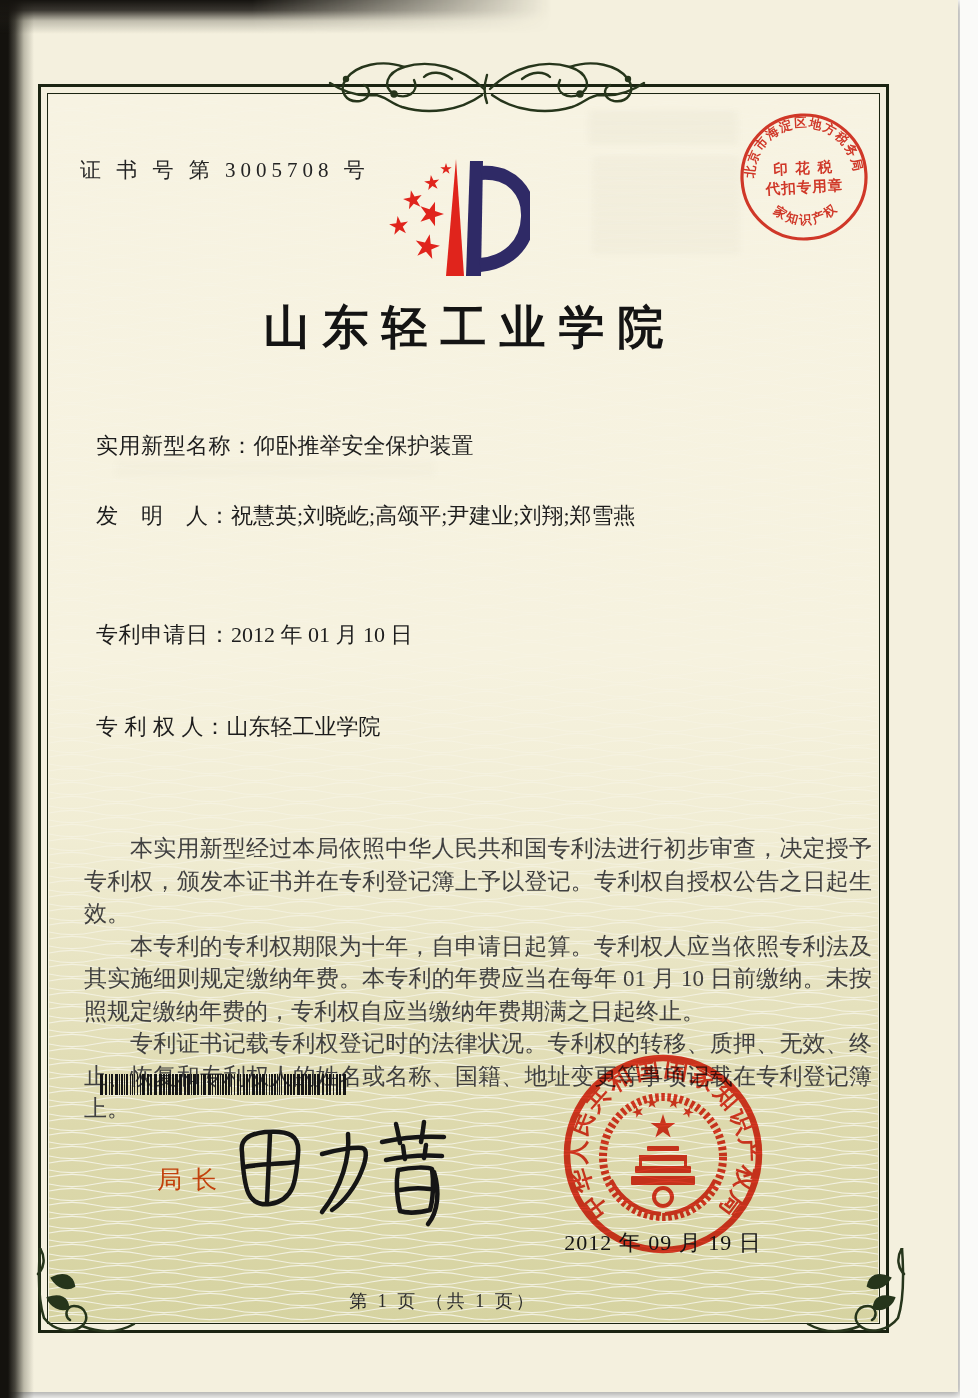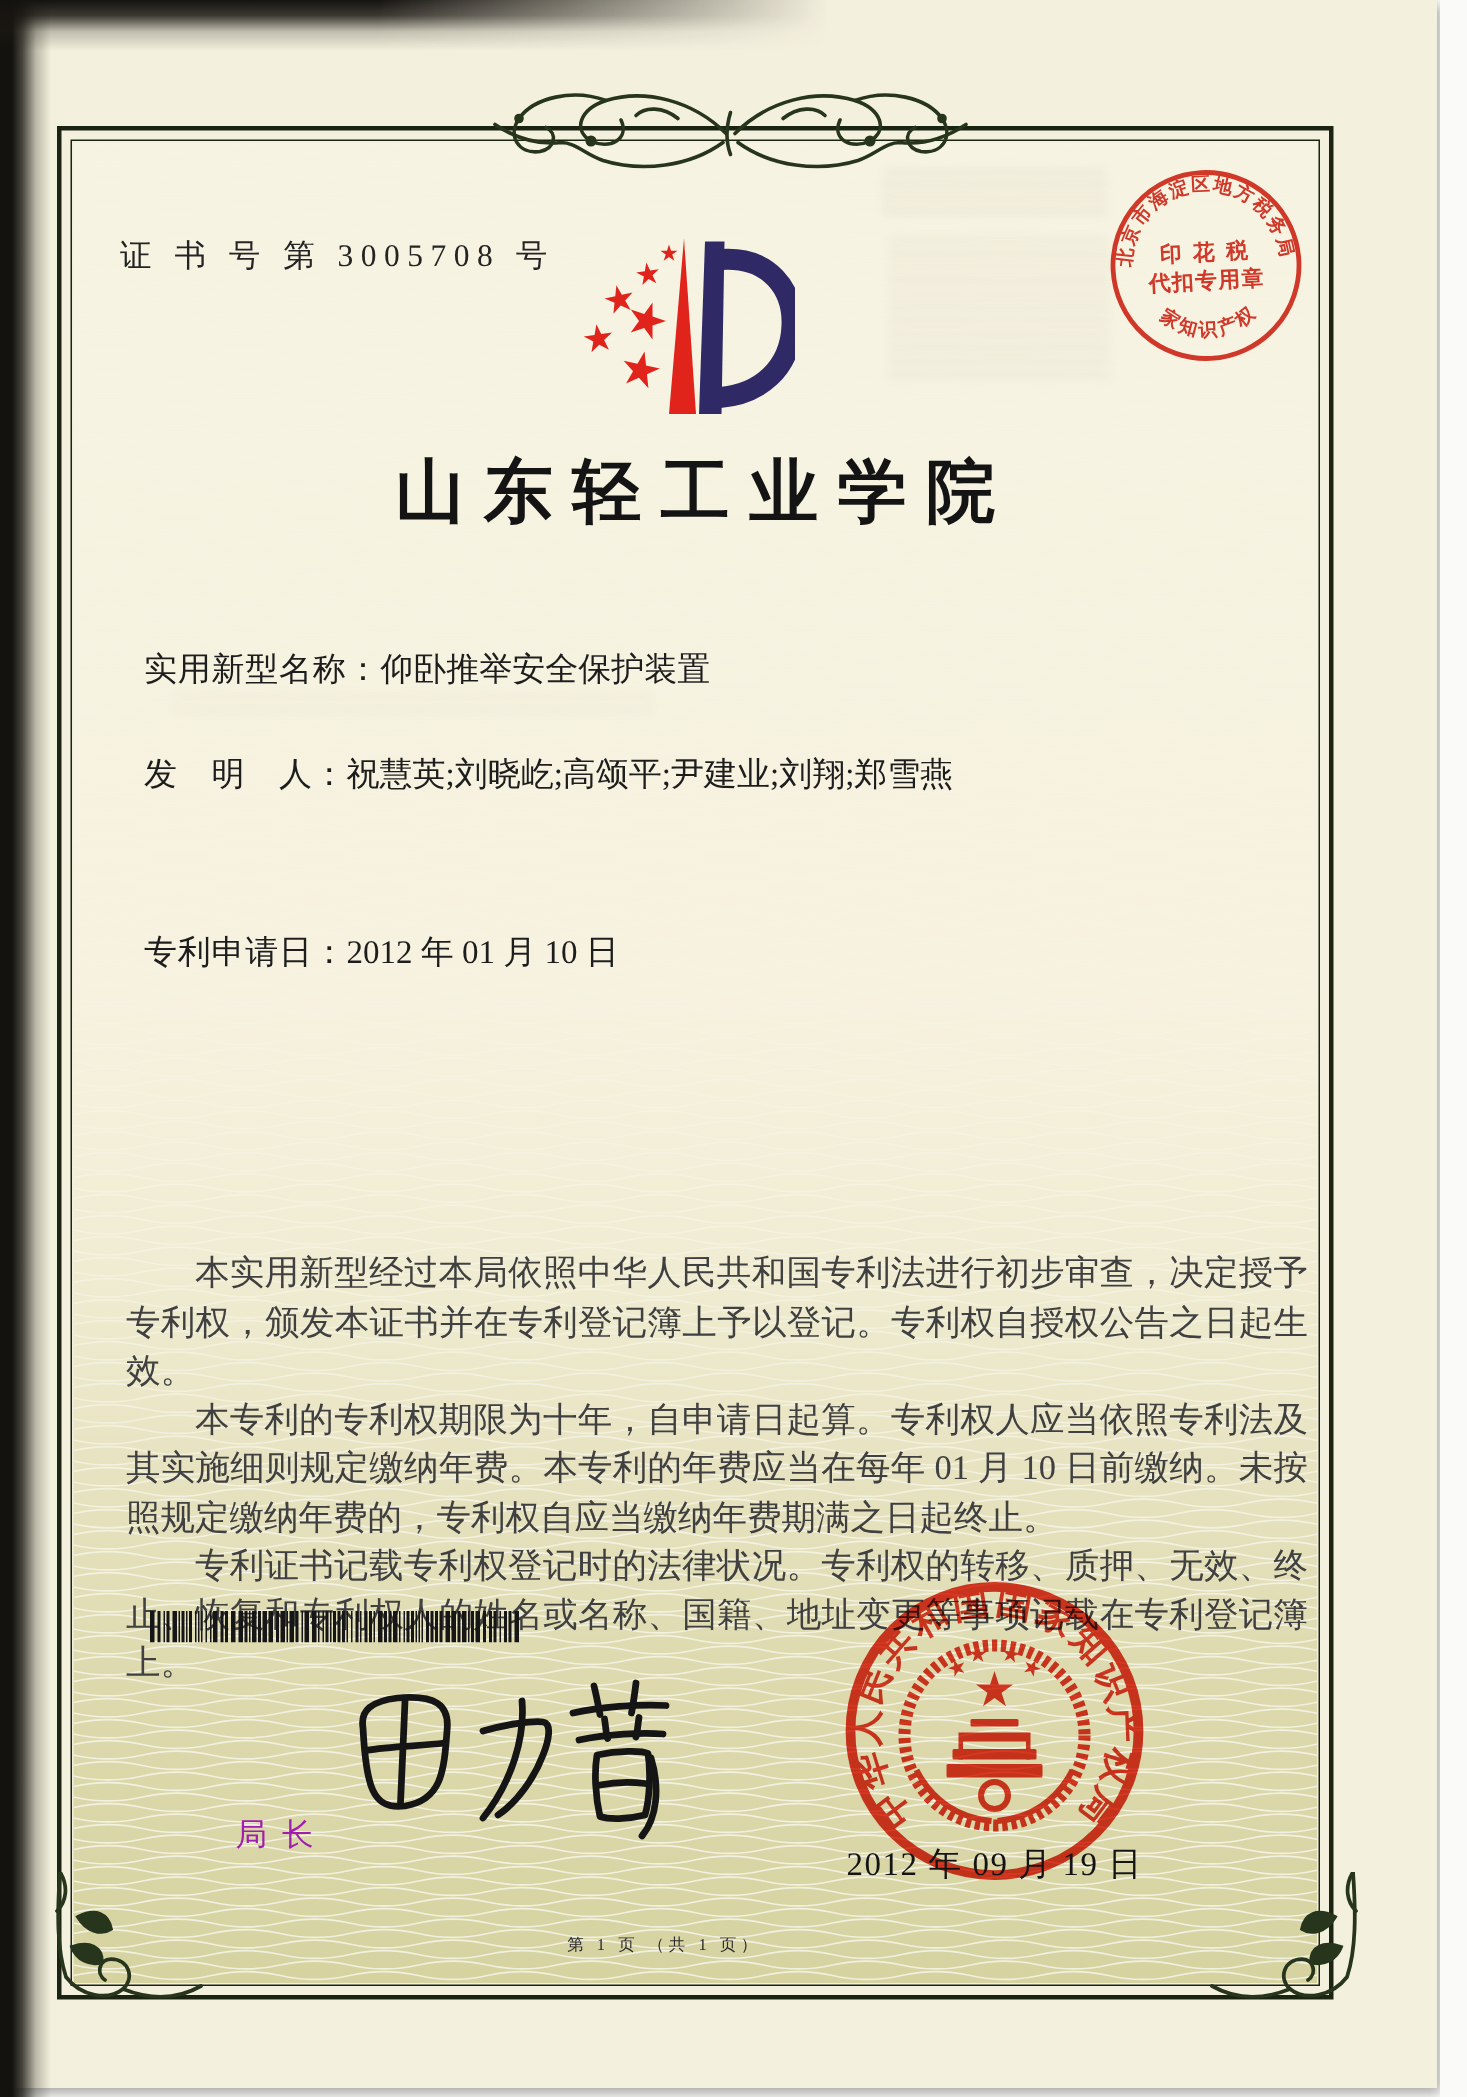--- a/index.html
+++ b/index.html
@@ -31,24 +31,24 @@
 
   .cert-number{left:80px;top:156px;font-size:21px;letter-spacing:5px;color:#242424;white-space:nowrap}
   .doc-title{left:38px;top:297px;width:851px;text-align:center;font-size:46px;font-weight:bold;
              letter-spacing:13px;text-indent:13px;color:#141414}
   .field{left:96px;font-size:22px;white-space:nowrap;color:#1d1d1d}
   .field .lab{letter-spacing:.5px}
   .paras{left:84px;top:833px;width:788px;font-size:23px;line-height:32.5px;text-align:justify;color:#404040}
   .paras p{text-indent:2em}
   .barcode{left:100px;top:1074px;width:250px;height:21px;font-size:0;white-space:nowrap;overflow:hidden}
   .barcode i{display:inline-block;height:100%;background:#161616;vertical-align:top}
-  .director{left:157px;top:1209px;font-size:21px;letter-spacing:10px;color:#a21caf}
+  .director{left:157px;top:1163px;font-size:25px;letter-spacing:10px;color:#c2410c}
   .seal-date{left:553px;top:1228px;width:220px;text-align:center;font-size:22px;
              letter-spacing:1px;color:#141414;white-space:nowrap}
-  .footer{left:38px;top:1289px;width:810px;text-align:center;font-size:11px;letter-spacing:3px;color:#2b2b2b}
+  .footer{left:38px;top:1289px;width:810px;text-align:center;font-size:18px;letter-spacing:3px;color:#2b2b2b}
   .stamp{mix-blend-mode:multiply}
 </style>
 </head>
 <body>
 
 <div class="stage">
 
   <svg width="0" height="0" style="position:absolute">
       <defs>
     <path id="star" d="M0,-1 L0.2245,-0.309 L0.951,-0.309 L0.3633,0.1181 L0.5878,0.809 L0,0.3819 L-0.5878,0.809 L-0.3633,0.1181 L-0.951,-0.309 L-0.2245,-0.309 Z"></path>
@@ -137,20 +137,21 @@
       <text x="66" y="62" text-anchor="middle" font-size="14.5" font-weight="bold" fill="#d42a1c" letter-spacing="2">印 花 税</text>
       <text x="66" y="81" text-anchor="middle" font-size="14.5" font-weight="bold" fill="#d42a1c" letter-spacing="1">代扣专用章</text>
     </g>
   </svg>
 
   <div class="abs doc-title">山东轻工业学院</div>
 
   <div class="abs field" style="top:431px"><span class="lab">实用新型名称：</span><span>仰卧推举安全保护装置</span></div>
   <div class="abs field" style="top:501px"><span class="lab">发　明　人：</span><span>祝慧英;刘晓屹;高颂平;尹建业;刘翔;郑雪燕</span></div>
   <div class="abs field" style="top:620px"><span class="lab">专利申请日：</span><span>2012 年 01 月 10 日</span></div>
+  <div class="abs field" style="top:712px"><span class="lab">专 利 权 人：</span><span>山东轻工业学院</span></div>
 
   <div class="abs paras">
     <p>本实用新型经过本局依照中华人民共和国专利法进行初步审查，决定授予专利权，颁发本证书并在专利登记簿上予以登记。专利权自授权公告之日起生效。</p>
     <p>本专利的专利权期限为十年，自申请日起算。专利权人应当依照专利法及其实施细则规定缴纳年费。本专利的年费应当在每年 01 月 10 日前缴纳。未按照规定缴纳年费的，专利权自应当缴纳年费期满之日起终止。</p>
     <p>专利证书记载专利权登记时的法律状况。专利权的转移、质押、无效、终止、恢复和专利权人的姓名或名称、国籍、地址变更等事项记载在专利登记簿上。</p>
   </div>
 
   <div class="abs barcode"><i style="width:3px;margin-right:2px"></i><i style="width:2px;margin-right:2px"></i><i style="width:1px;margin-right:1px"></i><i style="width:2px;margin-right:2px"></i><i style="width:3px;margin-right:1px"></i><i style="width:1px;margin-right:1px"></i><i style="width:2px;margin-right:1px"></i><i style="width:1px;margin-right:1px"></i><i style="width:2px;margin-right:2px"></i><i style="width:1px;margin-right:1px"></i><i style="width:1px;margin-right:1px"></i><i style="width:1px;margin-right:2px"></i><i style="width:1px;margin-right:2px"></i><i style="width:1px;margin-right:1px"></i><i style="width:3px;margin-right:2px"></i><i style="width:2px;margin-right:1px"></i><i style="width:2px;margin-right:2px"></i><i style="width:3px;margin-right:2px"></i><i style="width:3px;margin-right:1px"></i><i style="width:2px;margin-right:1px"></i><i style="width:1px;margin-right:1px"></i><i style="width:3px;margin-right:1px"></i><i style="width:2px;margin-right:1px"></i><i style="width:3px;margin-right:1px"></i><i style="width:3px;margin-right:2px"></i><i style="width:2px;margin-right:1px"></i><i style="width:3px;margin-right:1px"></i><i style="width:1px;margin-right:1px"></i><i style="width:3px;margin-right:1px"></i><i style="width:2px;margin-right:2px"></i><i style="width:1px;margin-right:1px"></i><i style="width:3px;margin-right:2px"></i><i style="width:3px;margin-right:1px"></i><i style="width:1px;margin-right:2px"></i><i style="width:1px;margin-right:1px"></i><i style="width:2px;margin-right:1px"></i><i style="width:1px;margin-right:1px"></i><i style="width:2px;margin-right:1px"></i><i style="width:2px;margin-right:1px"></i><i style="width:2px;margin-right:1px"></i><i style="width:1px;margin-right:2px"></i><i style="width:1px;margin-right:2px"></i><i style="width:2px;margin-right:1px"></i><i style="width:1px;margin-right:2px"></i><i style="width:2px;margin-right:1px"></i><i style="width:2px;margin-right:1px"></i><i style="width:1px;margin-right:2px"></i><i style="width:3px;margin-right:1px"></i><i style="width:2px;margin-right:1px"></i><i style="width:2px;margin-right:1px"></i><i style="width:3px;margin-right:1px"></i><i style="width:1px;margin-right:2px"></i><i style="width:1px;margin-right:1px"></i><i style="width:2px;margin-right:1px"></i><i style="width:2px;margin-right:1px"></i><i style="width:1px;margin-right:1px"></i><i style="width:1px;margin-right:1px"></i><i style="width:1px;margin-right:2px"></i><i style="width:2px;margin-right:1px"></i><i style="width:2px;margin-right:1px"></i><i style="width:2px;margin-right:1px"></i><i style="width:2px;margin-right:2px"></i><i style="width:3px;margin-right:1px"></i><i style="width:3px;margin-right:1px"></i><i style="width:2px;margin-right:1px"></i><i style="width:3px;margin-right:1px"></i><i style="width:1px;margin-right:1px"></i><i style="width:2px;margin-right:1px"></i><i style="width:3px;margin-right:2px"></i><i style="width:2px;margin-right:2px"></i><i style="width:2px;margin-right:1px"></i><i style="width:2px;margin-right:2px"></i><i style="width:1px;margin-right:2px"></i><i style="width:2px;margin-right:1px"></i><i style="width:2px;margin-right:2px"></i><i style="width:3px;margin-right:1px"></i></div>
 
   <div class="abs director">局长</div>

